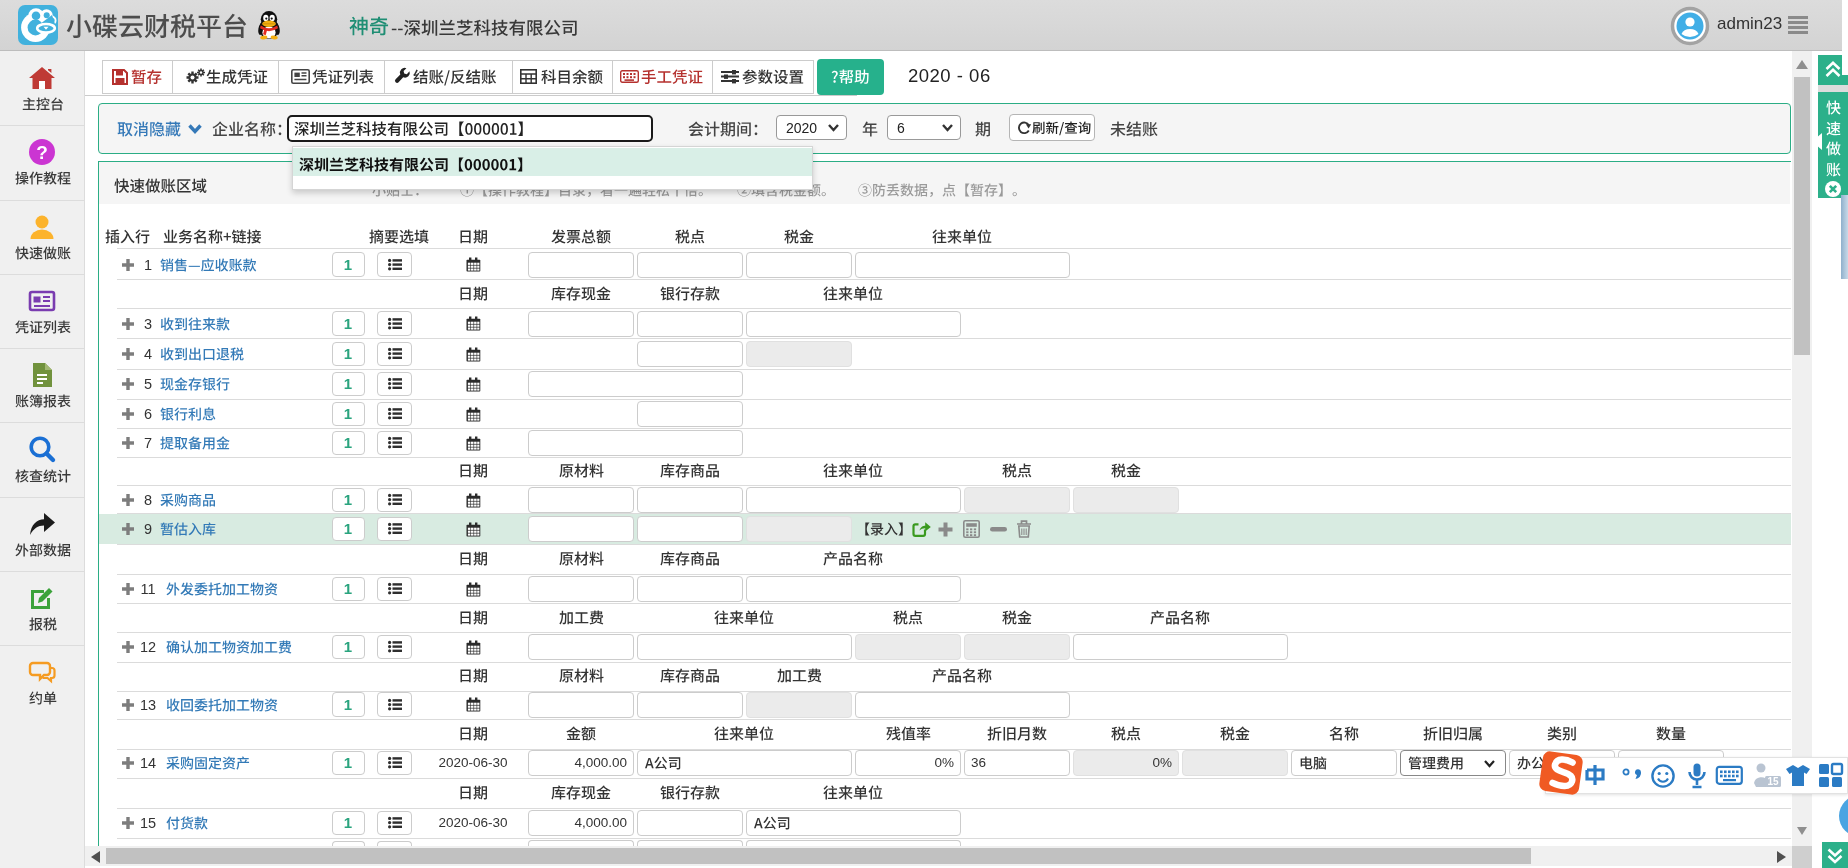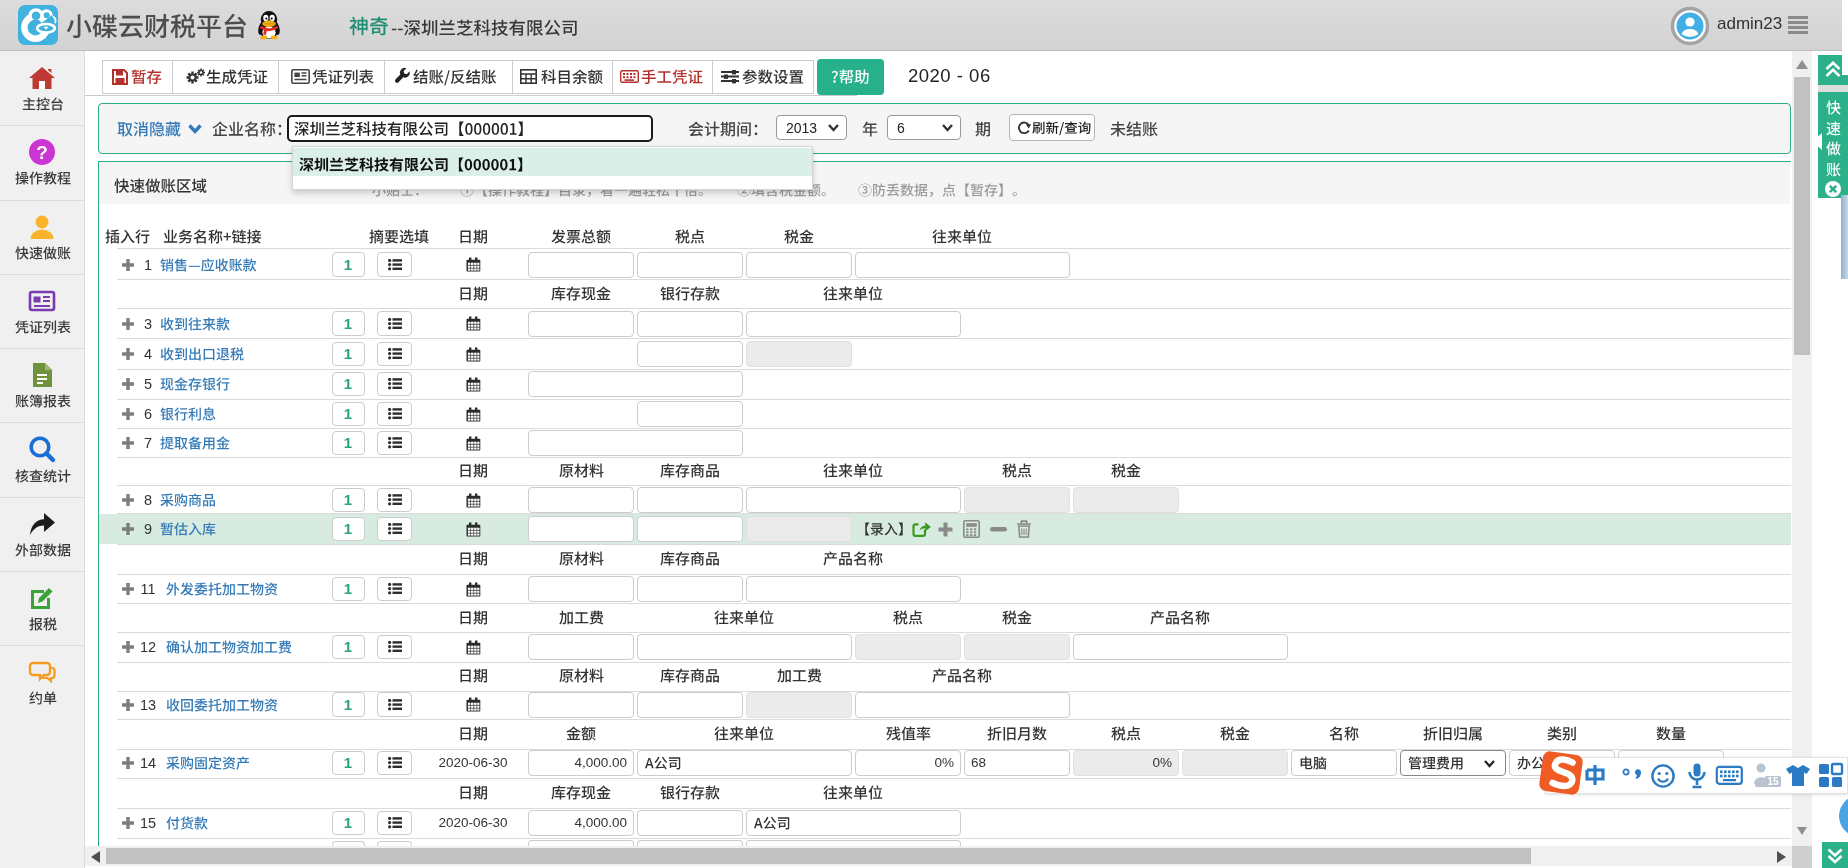--- a/index.html
+++ b/index.html
@@ -583,21 +583,21 @@
 <svg class="t" style="left:688.0px;top:120.5px" width="82" height="21">
     <g fill="#444" transform="matrix(0.01600,0,0,-0.01600,0,14.08)">
       <use href="#gr4F1A" x="0.0"></use>
       <use href="#gr8BA1" x="1000.0"></use>
       <use href="#gr671F" x="2000.0"></use>
       <use href="#gr95F4" x="3000.0"></use>
       <use href="#grFF1A" x="4000.0"></use>
     </g>
   </svg>
 <div class="a" style="left:776px;top:115px;width:71px;height:25px;background:#fff;border:1px solid #999;border-radius:4px;box-sizing:border-box"></div>
-<div class="lt" style="font-size:14px;color:#222;font-weight:400;top:118px;height:20px;line-height:20px;left:786px;">2013</div>
+<div class="lt" style="font-size:14px;color:#222;font-weight:400;top:118px;height:20px;line-height:20px;left:786px;">2020</div>
 <svg class="t" style="left:828px;top:124px;" width="11" height="8">
     <path d="M1 1 L5.5 6 L10 1" stroke="#333" stroke-width="2.4" fill="none"></path>
   </svg>
 <svg class="t" style="left:862.0px;top:120.5px" width="18" height="21">
     <g fill="#444" transform="matrix(0.01600,0,0,-0.01600,0,14.08)">
       <use href="#gr5E74" x="0.0"></use>
     </g>
   </svg>
 <div class="a" style="left:887px;top:115px;width:74px;height:25px;background:#fff;border:1px solid #999;border-radius:4px;box-sizing:border-box"></div>
 <div class="lt" style="font-size:14px;color:#222;font-weight:400;top:118px;height:20px;line-height:20px;left:897px;">6</div>
@@ -1632,21 +1632,21 @@
 <svg class="t" style="left:645.0px;top:756.0px" width="38" height="18">
     <g fill="#333" transform="matrix(0.01400,0,0,-0.01400,0,12.32)">
       <use href="#gr0041" x="0.0"></use>
       <use href="#gr516C" x="622.0"></use>
       <use href="#gr53F8" x="1622.0"></use>
     </g>
   </svg>
 <div class="in" style="left:855px;top:750px;width:106px;height:26px;"></div>
 <div class="lt" style="font-size:13.5px;color:#333;font-weight:400;top:753px;height:20px;line-height:20px;left:654px;width:300px;text-align:right;">0%</div>
 <div class="in" style="left:964px;top:750px;width:106px;height:26px;"></div>
-<div class="lt" style="font-size:13.5px;color:#333;font-weight:400;top:753px;height:20px;line-height:20px;left:971px;">68</div>
+<div class="lt" style="font-size:13.5px;color:#333;font-weight:400;top:753px;height:20px;line-height:20px;left:971px;">36</div>
 <div class="gr" style="left:1073px;top:750px;width:106px;height:26px;"></div>
 <div class="lt" style="font-size:13.5px;color:#333;font-weight:400;top:753px;height:20px;line-height:20px;left:872px;width:300px;text-align:right;">0%</div>
 <div class="gr" style="left:1182px;top:750px;width:106px;height:26px;"></div>
 <div class="in" style="left:1291px;top:750px;width:106px;height:26px;"></div>
 <svg class="t" style="left:1299.0px;top:756.0px" width="30" height="18">
     <g fill="#333" transform="matrix(0.01400,0,0,-0.01400,0,12.32)">
       <use href="#gr7535" x="0.0"></use>
       <use href="#gr8111" x="1000.0"></use>
     </g>
   </svg>

